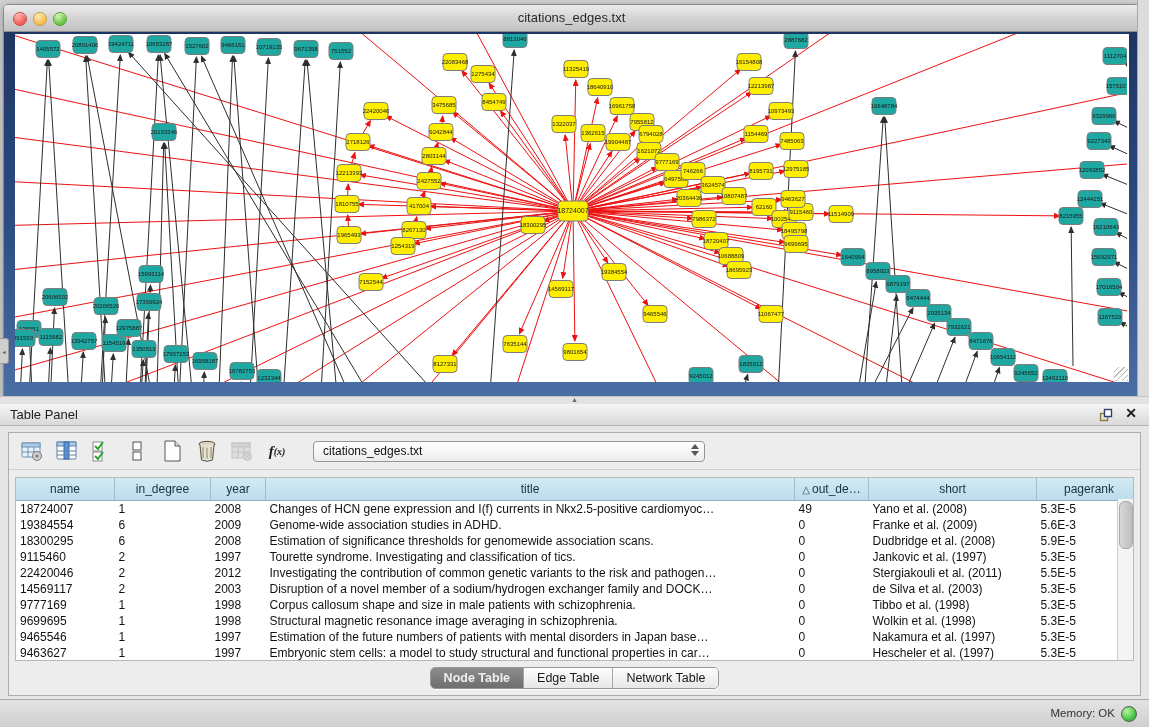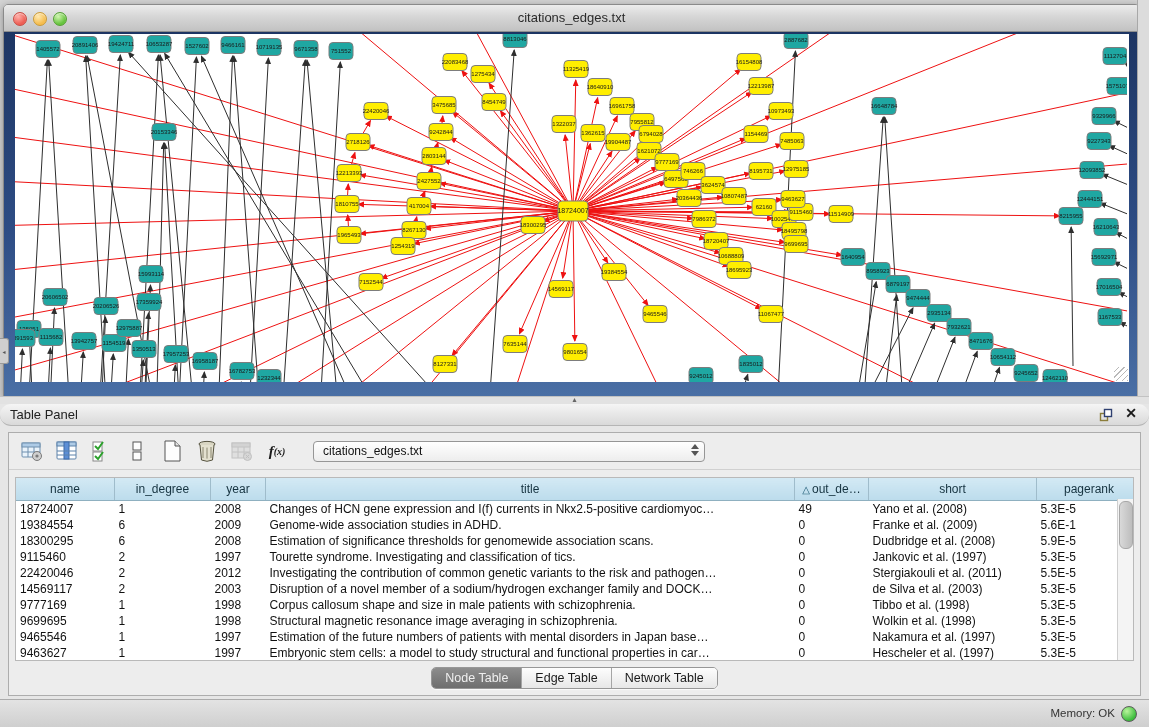--- a/index.html
+++ b/index.html
@@ -29,21 +29,21 @@
     border:1px solid #9a9a9a;border-left:none;border-radius:0 3px 3px 0;font-size:6px;color:#555;
     display:flex;align-items:center;justify-content:center;}
 
   
   .splitter{position:absolute;left:0;top:396px;width:1149px;height:8px;background:#e2e2e2;
     border-top:1px solid #c2c2c2;text-align:center;line-height:6px;font-size:8px;color:#666;}
 
   
   .table-panel{position:absolute;left:0;top:404px;width:1149px;height:296px;background:#e6e6e6;}
   .panel-header{height:21px;background:linear-gradient(180deg,#f5f5f5,#d9d9d9);
-    border-bottom:1px solid #b5b5b5;position:relative;border-radius:11px;}
+    border-bottom:1px solid #b5b5b5;position:relative;}
   .panel-title{position:absolute;left:10px;top:3px;font-size:13px;color:#222;}
   .panel-float{position:absolute;right:36px;top:4px;width:14px;height:14px;cursor:pointer;}
   .panel-close{position:absolute;right:12px;top:1px;font-size:14px;font-weight:bold;color:#1a1a1a;cursor:pointer;}
 
   .panel-inner{position:absolute;left:8px;right:8px;top:28px;bottom:4px;
     border:1px solid #adadad;background:#ededed;}
   .toolbar{height:36px;display:flex;align-items:center;padding-left:10px;border-bottom:1px solid #d0d0d0;}
   .tb-icon{width:26px;height:26px;margin-right:9px;display:flex;align-items:center;justify-content:center;cursor:pointer;}
   .fx{font-family:"Liberation Serif",serif;font-style:italic;font-weight:bold;font-size:15px;color:#1a1a1a;}
   .fx small{font-size:10px;font-weight:bold;}
@@ -65,21 +65,21 @@
   .vscroll{position:absolute;right:0;top:21px;bottom:0;width:15px;background:#f4f4f4;border-left:1px solid #cfcfcf;}
   .vthumb{position:absolute;left:1px;top:2px;width:12px;height:46px;border-radius:6px;
     background:linear-gradient(90deg,#d9d9d9,#bdbdbd);border:1px solid #a8a8a8;}
 
   .tabs-bar{position:absolute;left:0;right:0;bottom:4px;height:26px;display:flex;align-items:center;justify-content:center;}
   .seg{display:flex;border:1px solid #979797;border-radius:5px;overflow:hidden;height:20px;
     box-shadow:0 1px 1px rgba(255,255,255,.8);}
   .seg .tab{padding:0 13px;font-size:12.5px;display:flex;align-items:center;cursor:pointer;
     background:linear-gradient(180deg,#fdfdfd,#e7e7e7);color:#1a1a1a;border-right:1px solid #a5a5a5;}
   .seg .tab:last-child{border-right:none;}
-  .seg .tab.sel{background:linear-gradient(180deg,#8d8d8d,#6e6e6e);color:#efefef;}
+  .seg .tab.sel{background:linear-gradient(180deg,#8d8d8d,#6e6e6e);color:#efefef;font-weight:bold;}
 
   
   .statusbar{position:absolute;left:0;bottom:0;width:1149px;height:27px;
     background:linear-gradient(180deg,#e3e3e3,#cfcfcf);border-top:1px solid #ababab;}
   .mem{position:absolute;right:34px;top:7px;font-size:11.5px;color:#333;}
   .mem-dot{position:absolute;right:12px;top:6px;width:14px;height:14px;border-radius:50%;
     background:radial-gradient(circle at 35% 30%,#b9f59c,#3dbd3d 70%);border:1px solid #5c5c5c;cursor:pointer;}
 </style>
 </head>
 <body>
@@ -596,21 +596,21 @@
                 <td>Yano et al. (2008)</td>
                 <td>5.3E-5</td>
               </tr>
               <tr>
                 <td>19384554</td>
                 <td>6</td>
                 <td>2009</td>
                 <td>Genome-wide association studies in ADHD.</td>
                 <td>0</td>
                 <td>Franke et al. (2009)</td>
-                <td>5.6E-1</td>
+                <td>5.6E-3</td>
               </tr>
               <tr>
                 <td>18300295</td>
                 <td>6</td>
                 <td>2008</td>
                 <td>Estimation of significance thresholds for genomewide association scans.</td>
                 <td>0</td>
                 <td>Dudbridge et al. (2008)</td>
                 <td>5.9E-5</td>
               </tr>

